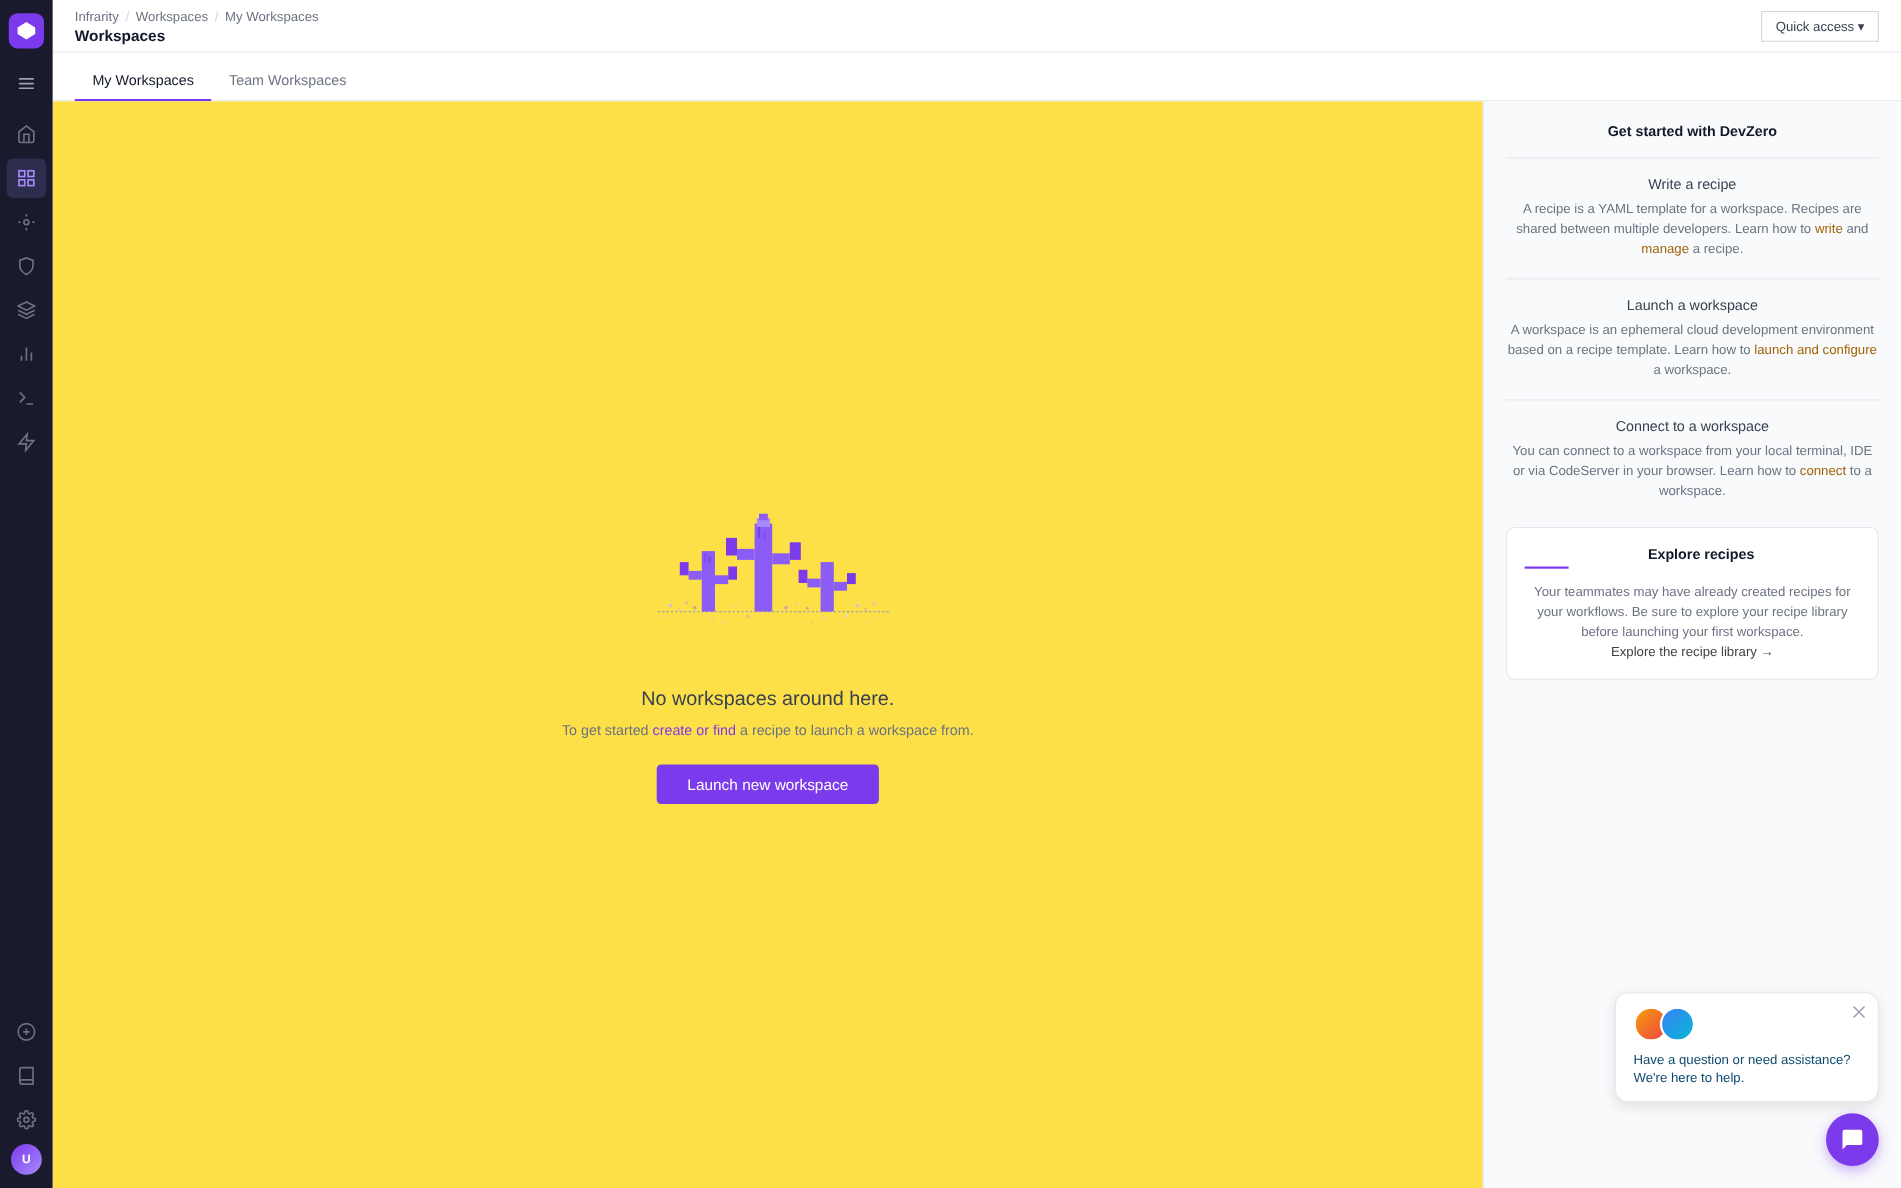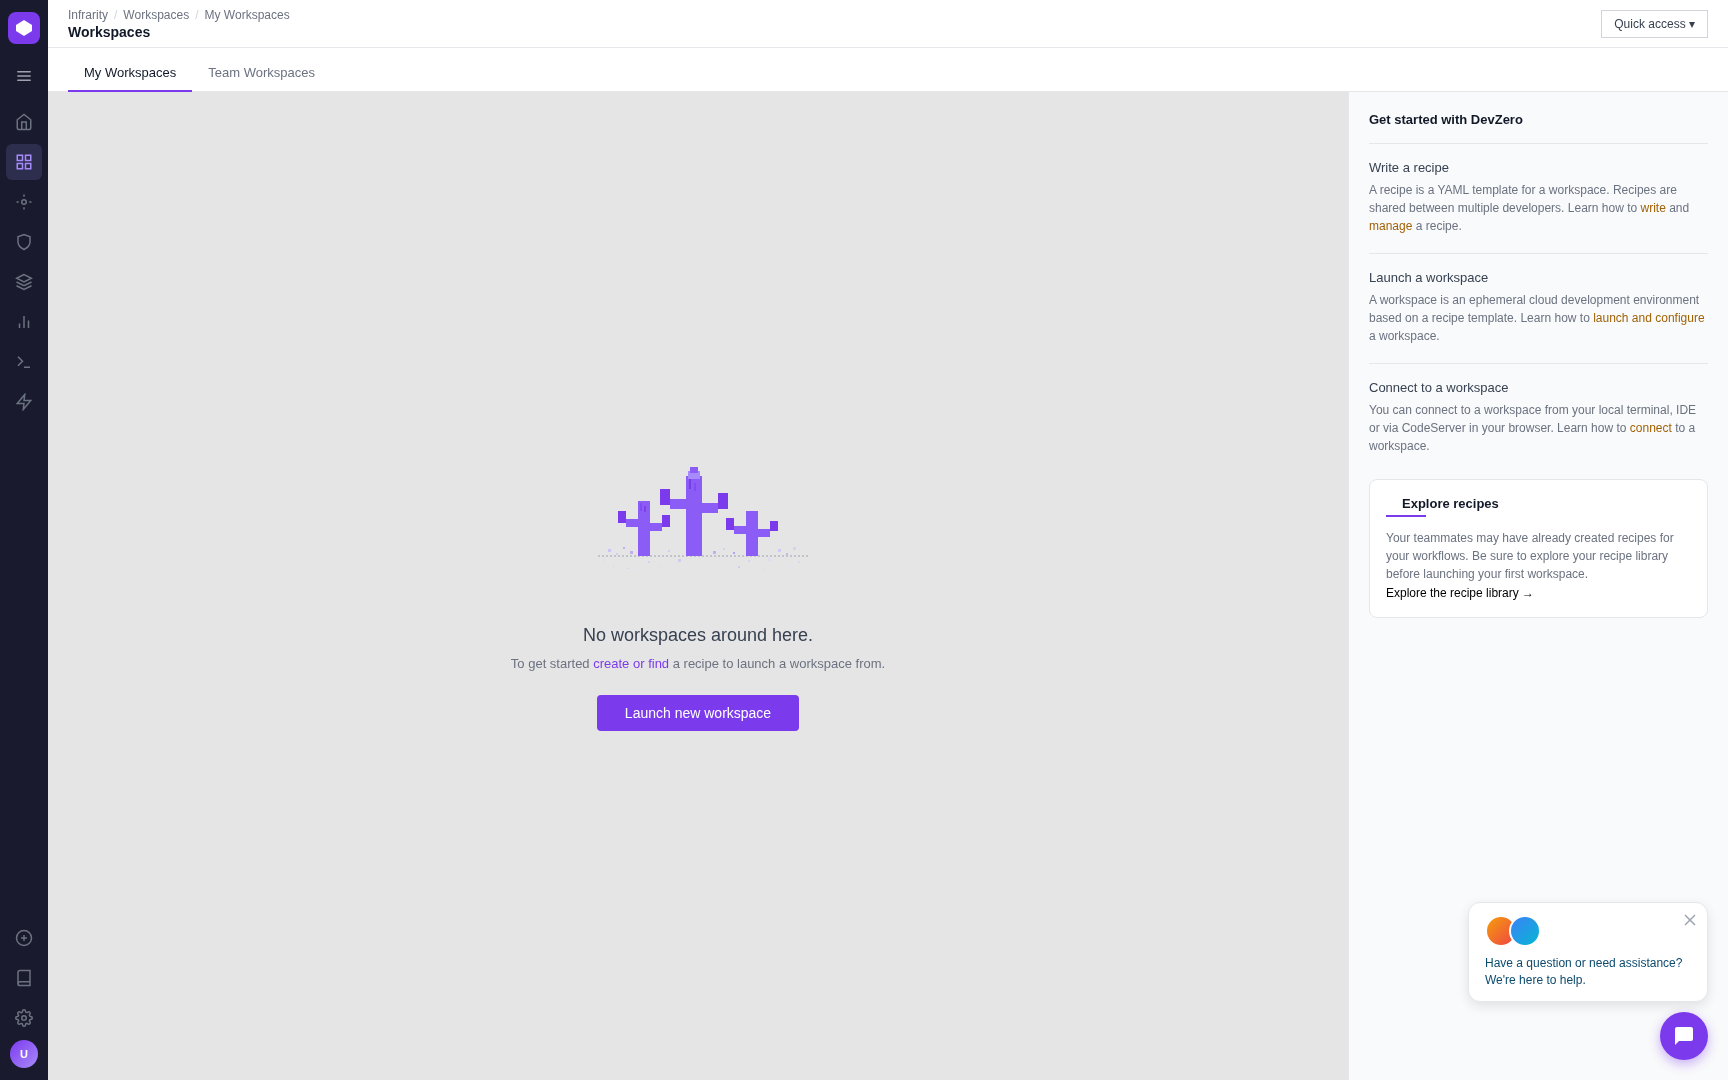--- a/index.html
+++ b/index.html
@@ -118,21 +118,21 @@
     }
 
     
     .main-panel {
       flex: 1;
       display: flex;
       flex-direction: column;
       align-items: center;
       justify-content: center;
       padding: 40px;
-      background: #e5e5e5;
+      background: #fde047;
     }
 
     
     .illustration {
       width: 300px;
       height: 160px;
       margin-bottom: 24px;
       position: relative;
     }
 
@@ -165,20 +165,21 @@
     }
 
     
     .right-sidebar {
       width: 380px;
       background: #f9fafb;
       border-left: 1px solid #e5e7eb;
       overflow-y: auto;
       padding: 20px;
       flex-shrink: 0;
+      text-align: center;
     }
 
     .guide-section {
       margin-bottom: 24px;
     }
     .guide-title {
       font-size: 13px;
       font-weight: 600;
       color: #111827;
       margin-bottom: 12px;
@@ -227,21 +228,21 @@
       background: #7c3aed;
       margin-bottom: 12px;
     }
     .explore-desc {
       font-size: 12px;
       color: #6b7280;
       line-height: 1.5;
     }
     .explore-link {
       font-size: 12px;
-      color: #000000;
+      color: #404040;
       text-decoration: none;
       font-weight: 500;
     }
 
     
     .chat-widget {
       position: fixed;
       bottom: 20px;
       right: 20px;
       z-index: 1000;

